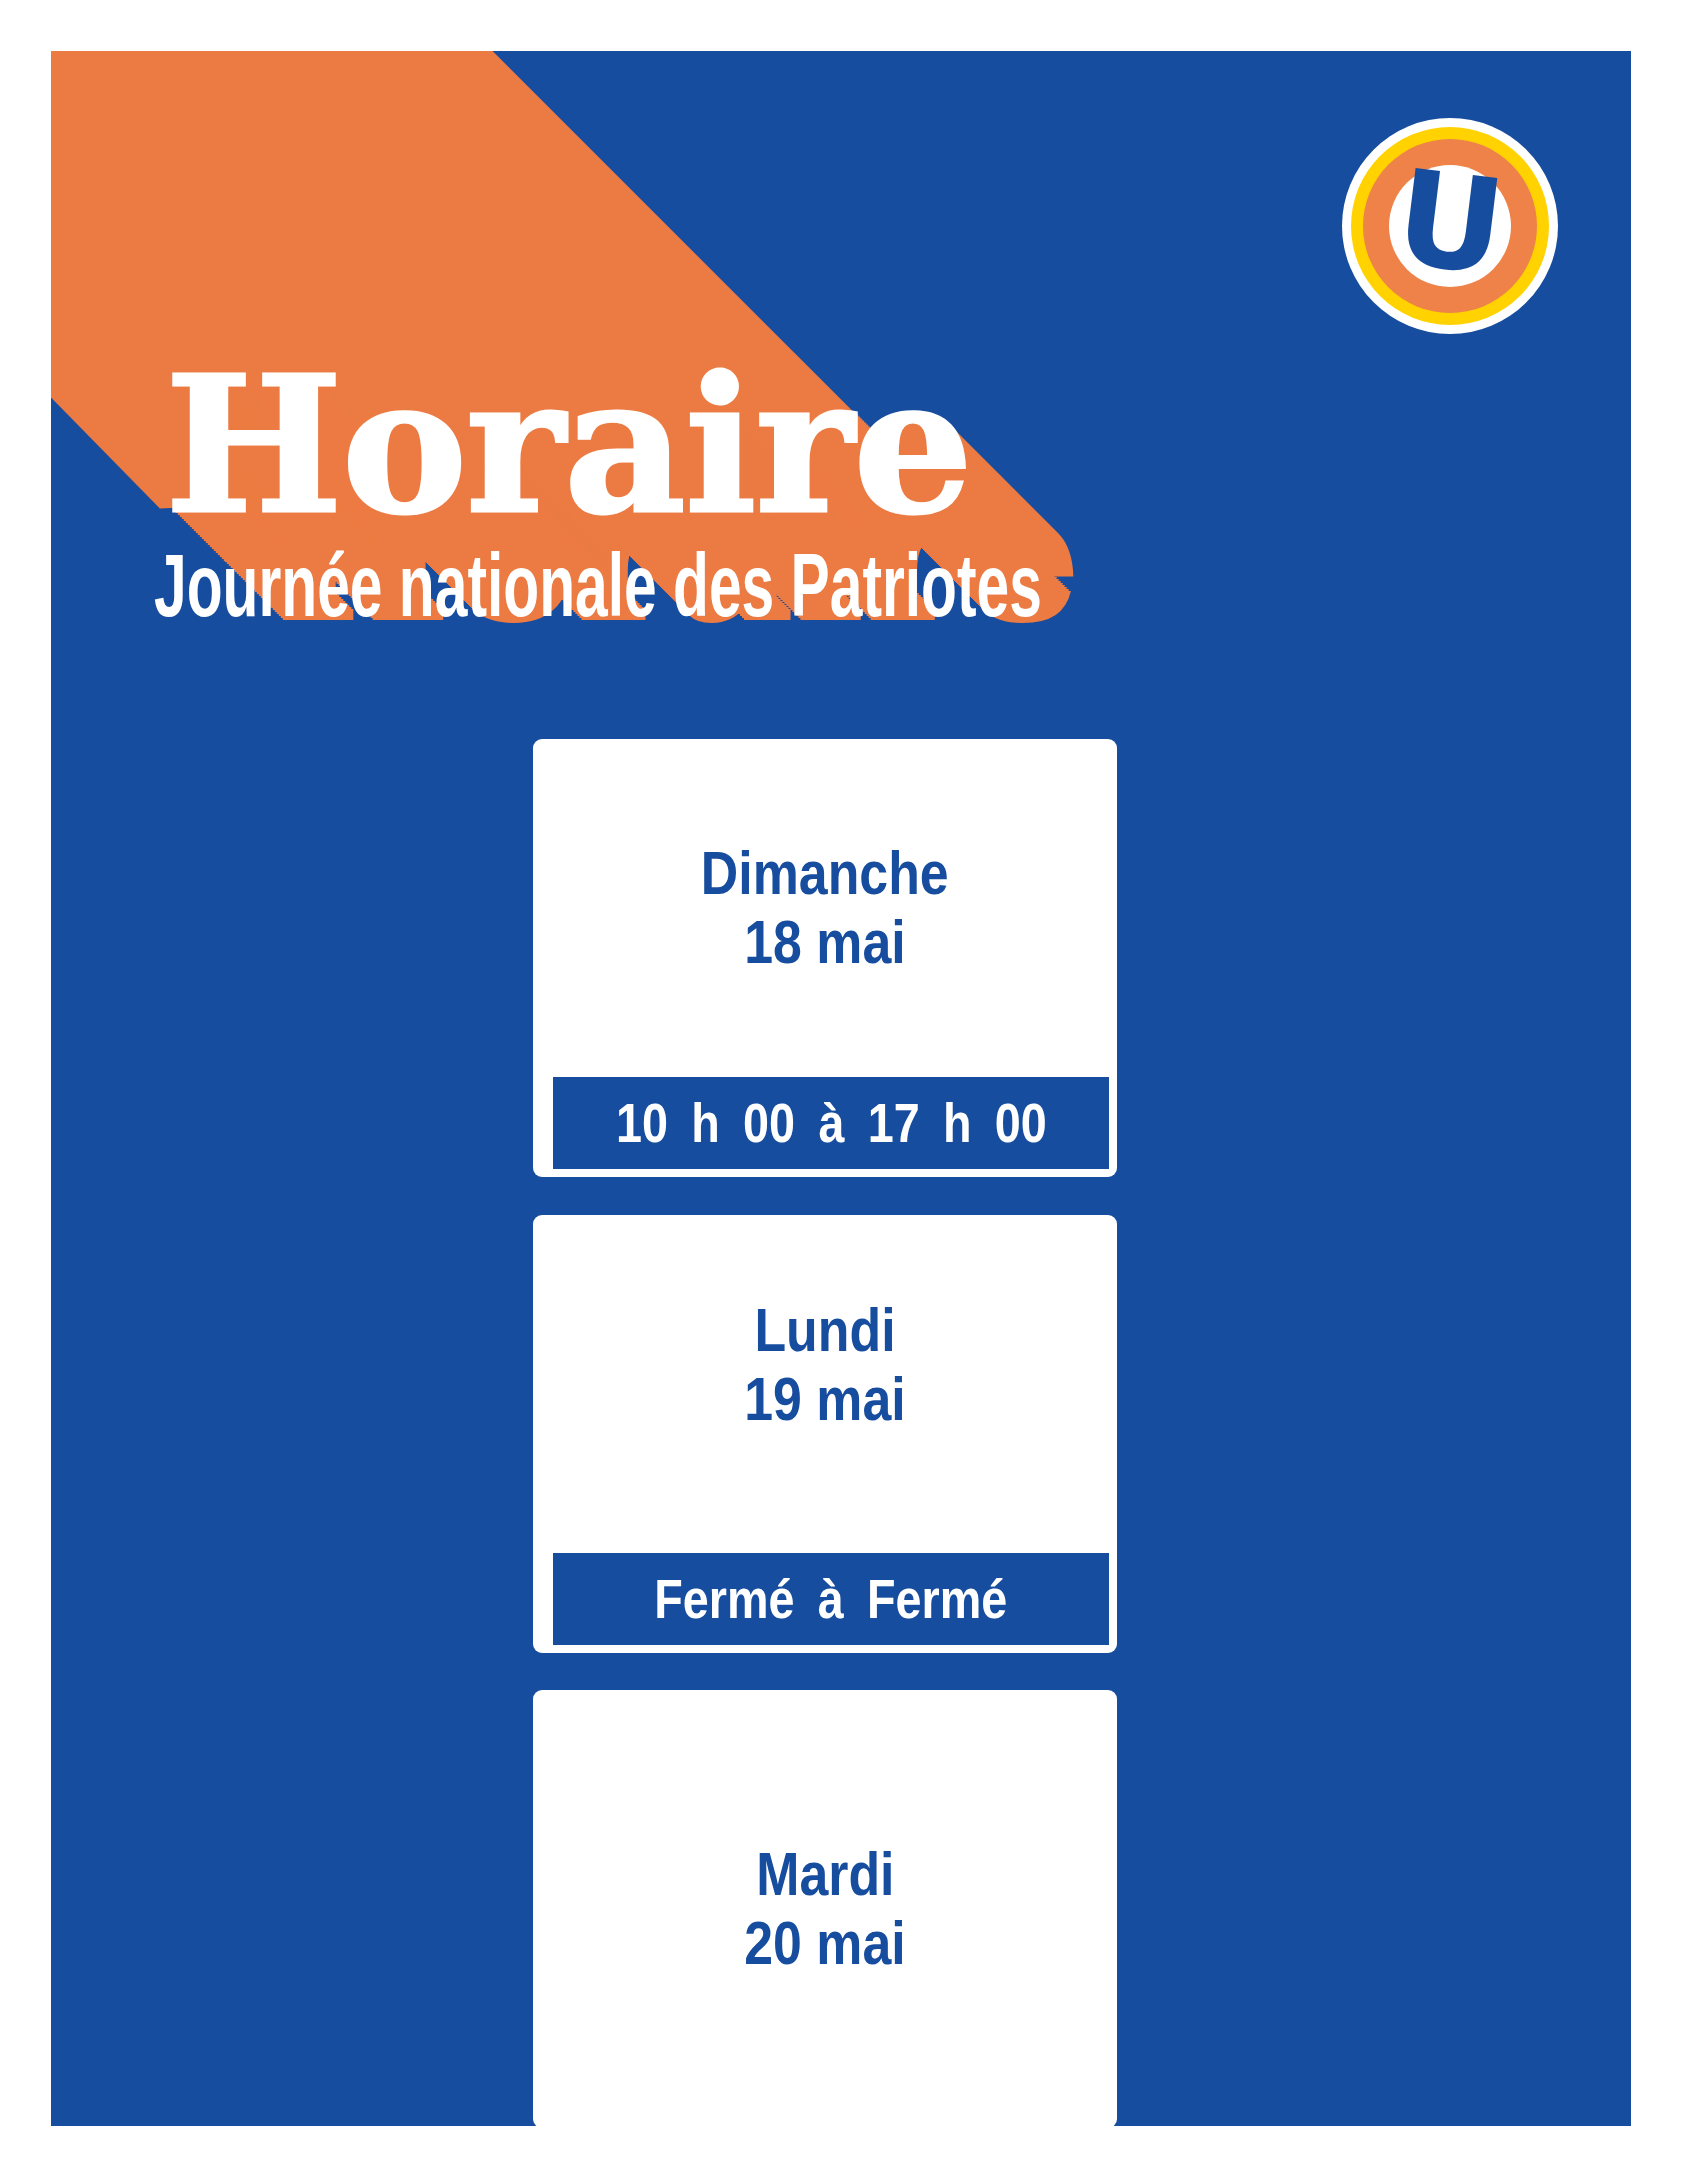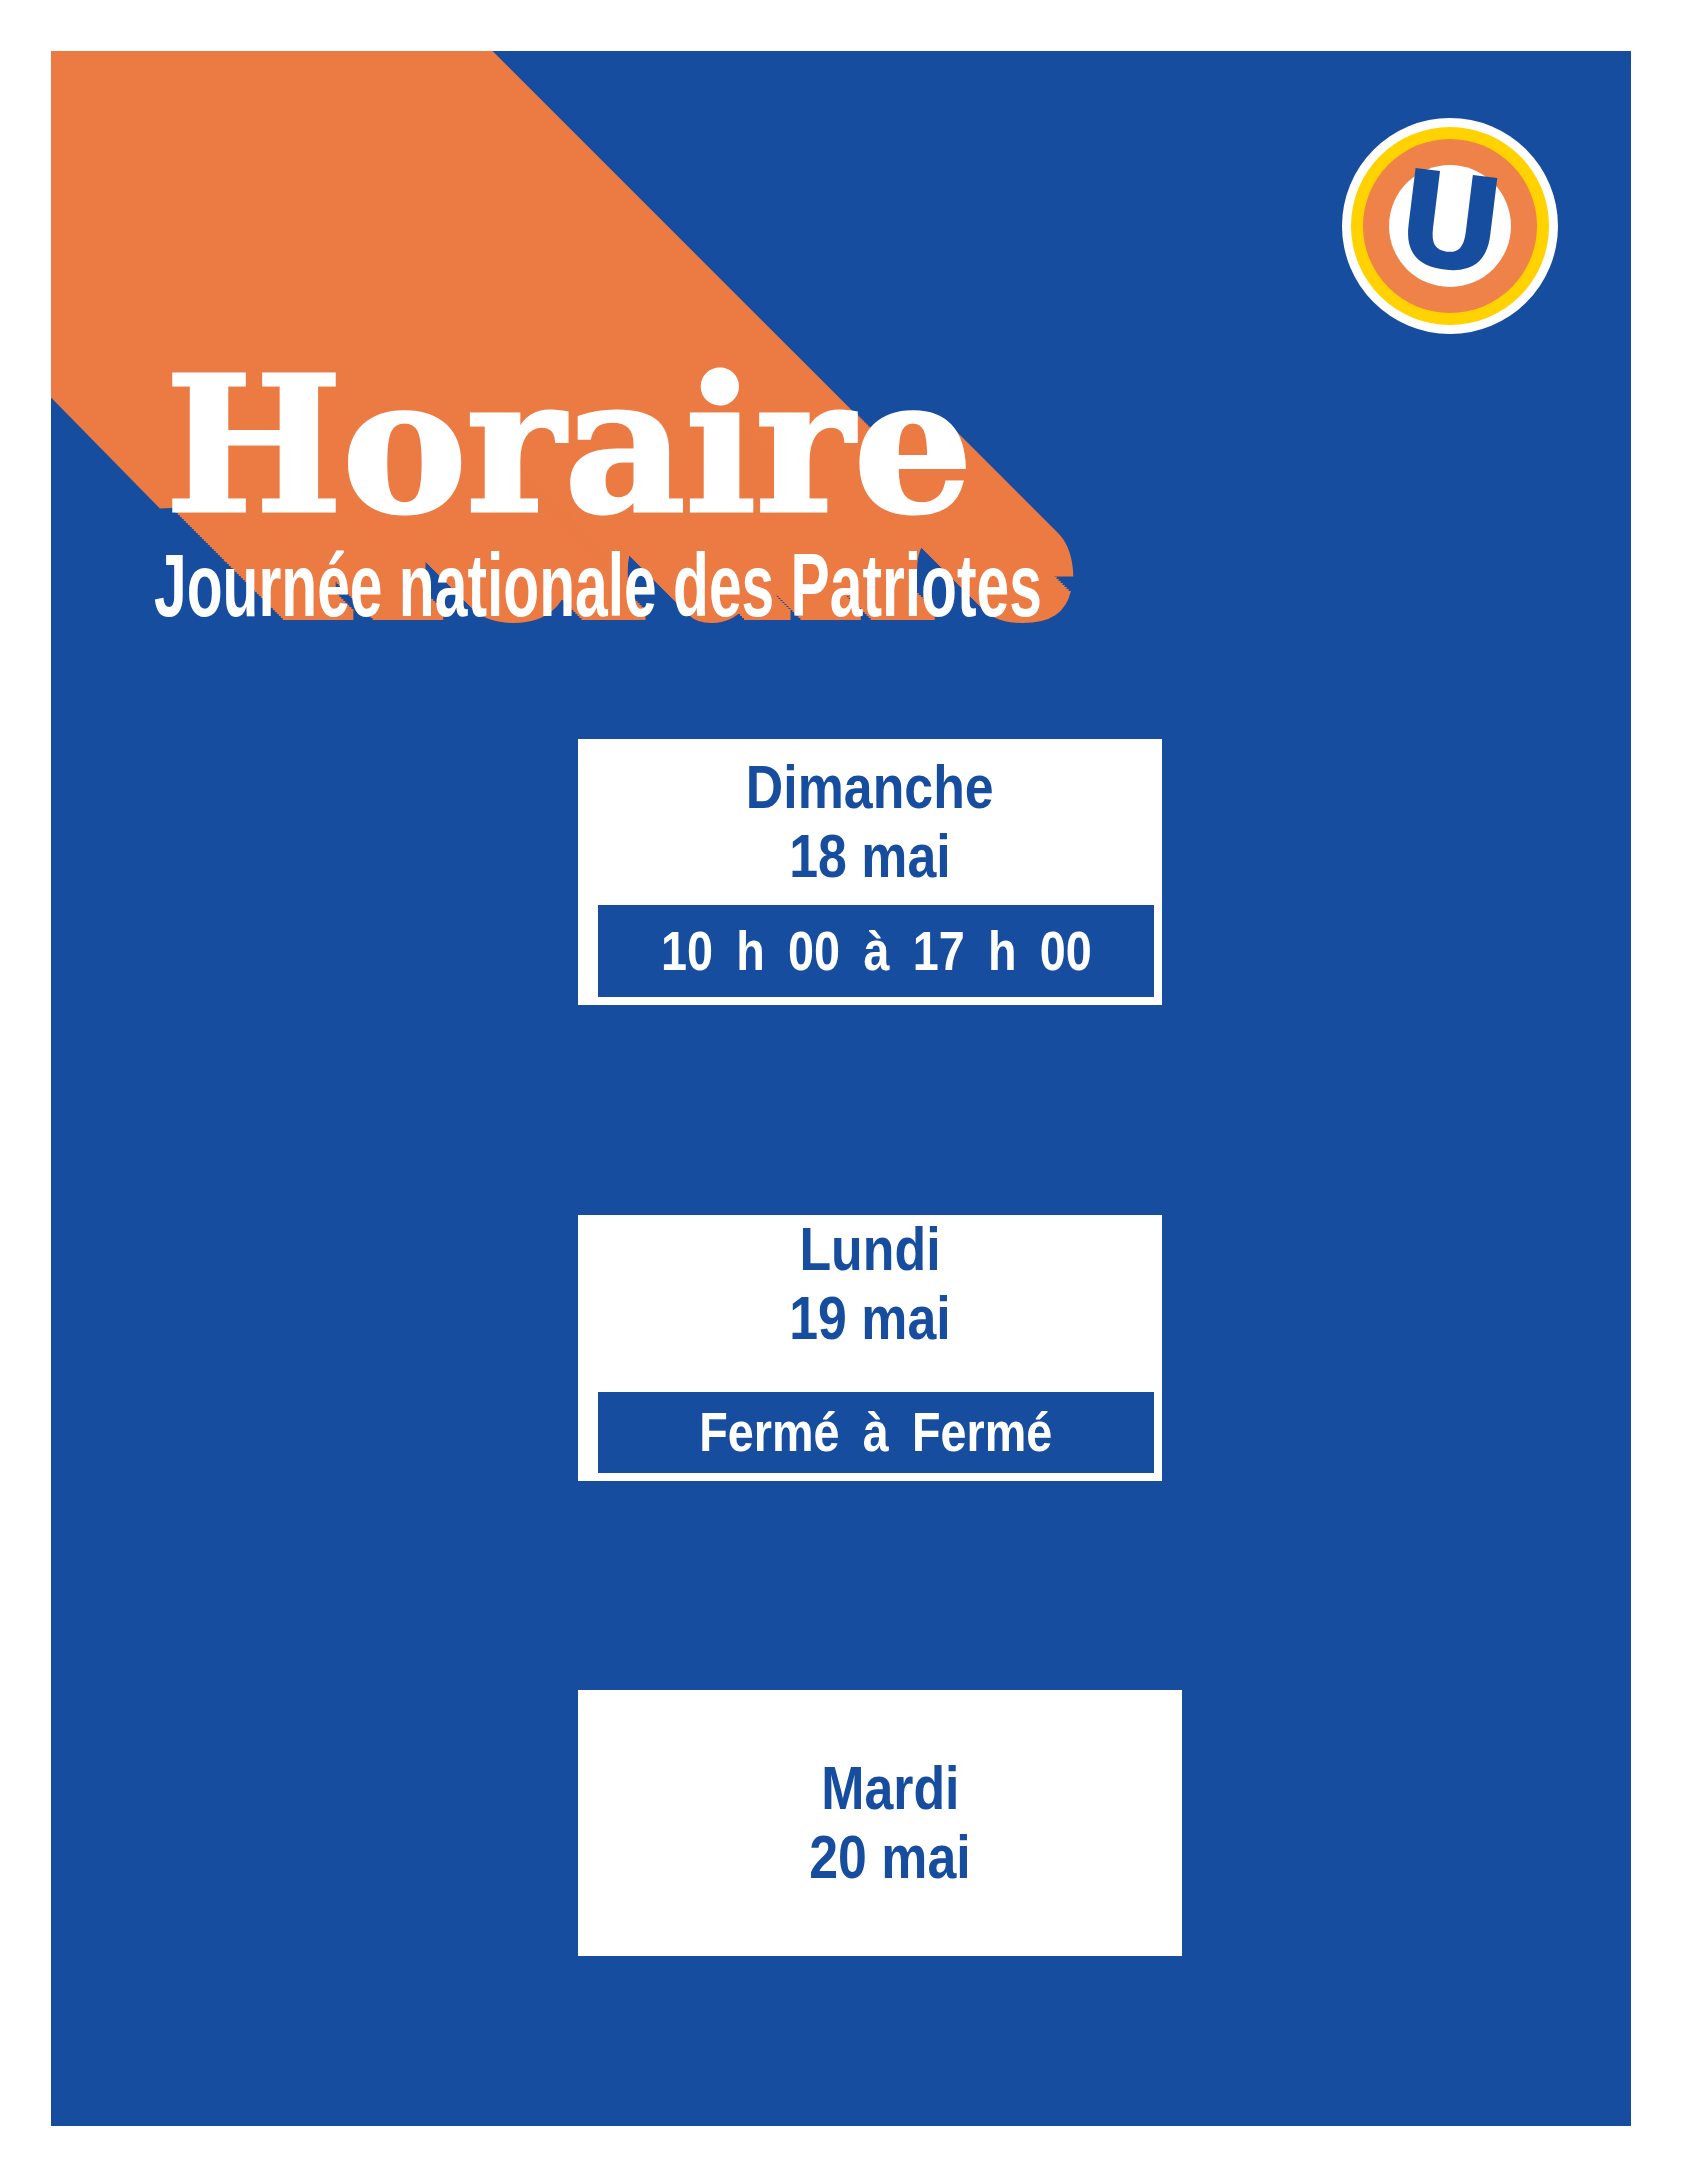--- a/index.html
+++ b/index.html
@@ -40,27 +40,27 @@
   .logo .core{position:absolute;inset:47px;background:#ffffff;border-radius:50%;}
   .logo .u-letter{
     position:absolute;inset:0;
     display:flex;align-items:center;justify-content:center;
     font-family:"DejaVu Sans","Liberation Sans",sans-serif;
     font-weight:bold;font-size:131px;line-height:1;
     color:var(--blue,#174D9E);
     transform:rotate(7deg) translateY(-4px);
   }
   .card{
-    position:absolute;left:527px;width:584px;height:266px;
+    position:absolute;left:482px;width:584px;height:438px;
     background:#ffffff;
-    display:flex;flex-direction:column;
+    display:flex;flex-direction:column;border-radius:9px;
   }
   .card.c1{top:688px;}
   .card.c2{top:1164px;gap:39px;}
-  .card.c3{top:1639px;padding-left:20px;}
+  .card.c3{top:1639px;}
   .card-head{
     flex:1;
     display:flex;flex-direction:column;align-items:center;justify-content:center;
     color:var(--blue,#174D9E);
   }
   .card-line{
     font-size:61px;line-height:69px;font-weight:bold;
     transform:scaleX(0.85);transform-origin:center;
     white-space:nowrap;
   }

